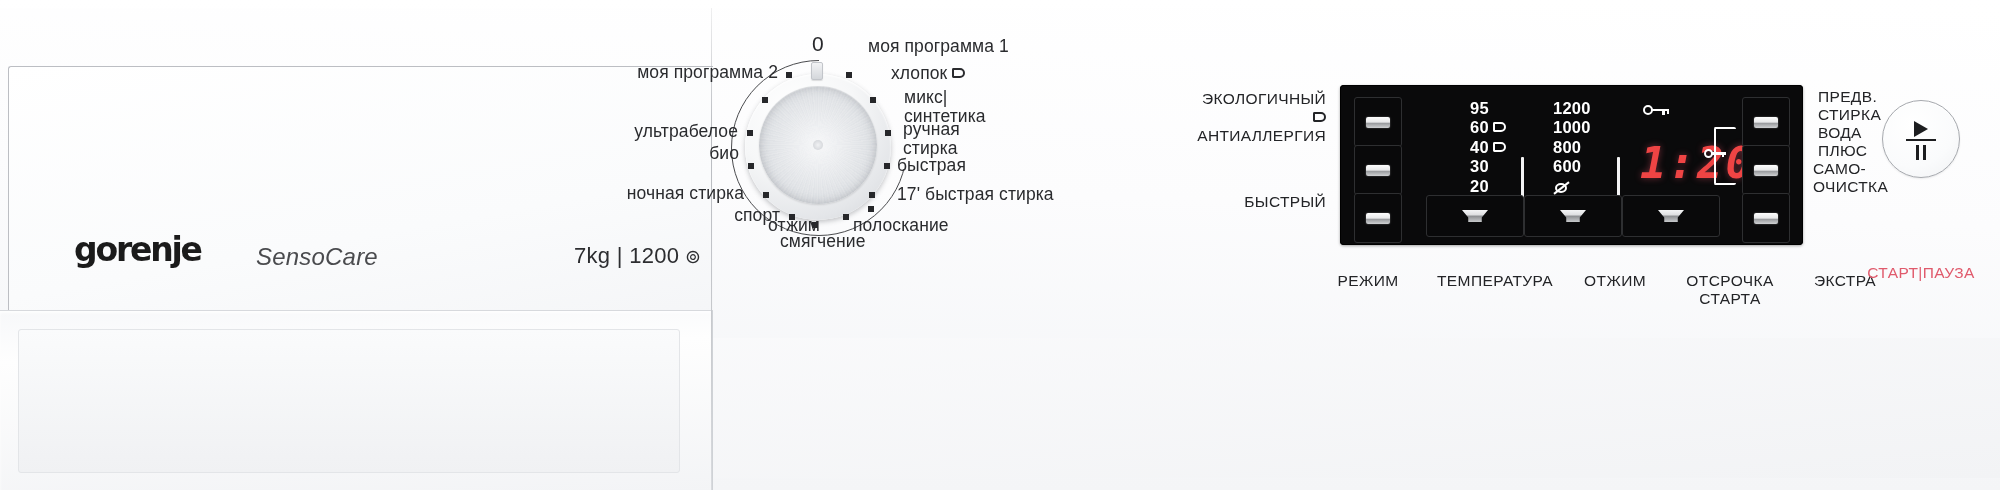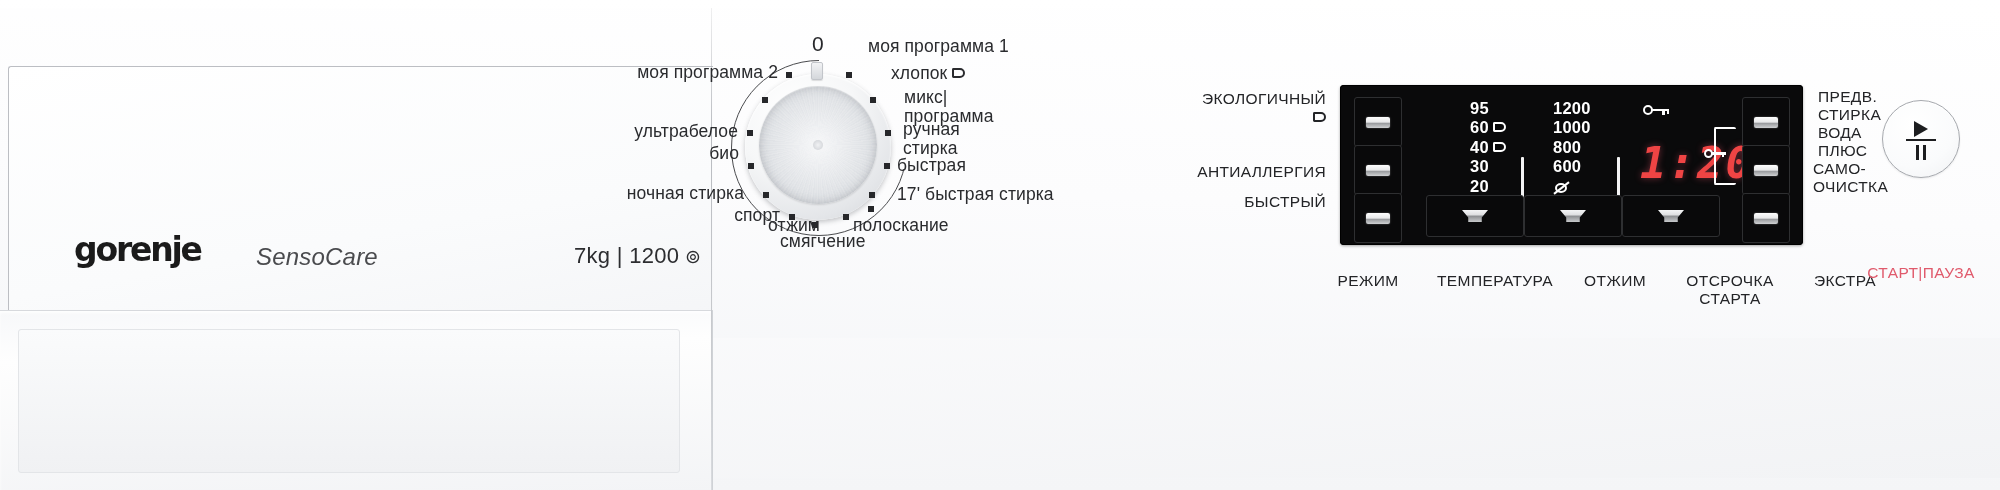--- a/index.html
+++ b/index.html
@@ -214,21 +214,21 @@
   <div class="tick" style="left:884px;top:163px;"></div>
   <div class="tick" style="left:869px;top:192px;"></div>
   <div class="tick" style="left:843px;top:214px;"></div>
 
   <div class="plabel" style="left:868px;top:37px;">моя программа 1</div>
   <div class="plabel" style="left:891px;top:64px;">
     <span>хлопок</span><span class="mini-icon"></span>
   </div>
   <div class="plabel" style="left:904px;top:88px;">
     <span>микс|</span><br>
-    <span>программа</span>
+    <span>синтетика</span>
   </div>
   <div class="plabel" style="left:903px;top:120px;">
     <span>ручная</span><br>
     <span>стирка</span>
   </div>
   <div class="plabel" style="left:897px;top:156px;">быстрая</div>
   <div class="plabel" style="left:897px;top:185px;text-align:center;">17' быстрая стирка</div>
 
   <div class="tick" style="left:812px;top:222px;"></div>
   <div class="tick" style="left:868px;top:206px;"></div>
@@ -304,21 +304,21 @@
       </div>
     <div class="lowbtn" style="left:282px;top:110px;width:96px;">
         <div class="pad"></div>
       </div>
   </div>
 
   <div class="sidelab r" style="left:1060px;top:90px;width:266px;">
     <span>ЭКОЛОГИЧНЫЙ</span><br>
     <span class="eco-tag"></span>
   </div>
-  <div class="sidelab r" style="left:1060px;top:127px;width:266px;margin-top:36px;">АНТИАЛЛЕРГИЯ</div>
+  <div class="sidelab r" style="left:1060px;top:127px;width:266px;">АНТИАЛЛЕРГИЯ</div>
   <div class="sidelab r" style="left:1060px;top:193px;width:266px;">БЫСТРЫЙ</div>
 
   <div class="sidelab" style="left:1818px;top:88px;">
     <span>ПРЕДВ.</span><br>
     <span>СТИРКА</span>
   </div>
   <div class="sidelab" style="left:1818px;top:124px;">
     <span>ВОДА</span><br>
     <span>ПЛЮС</span>
   </div>

